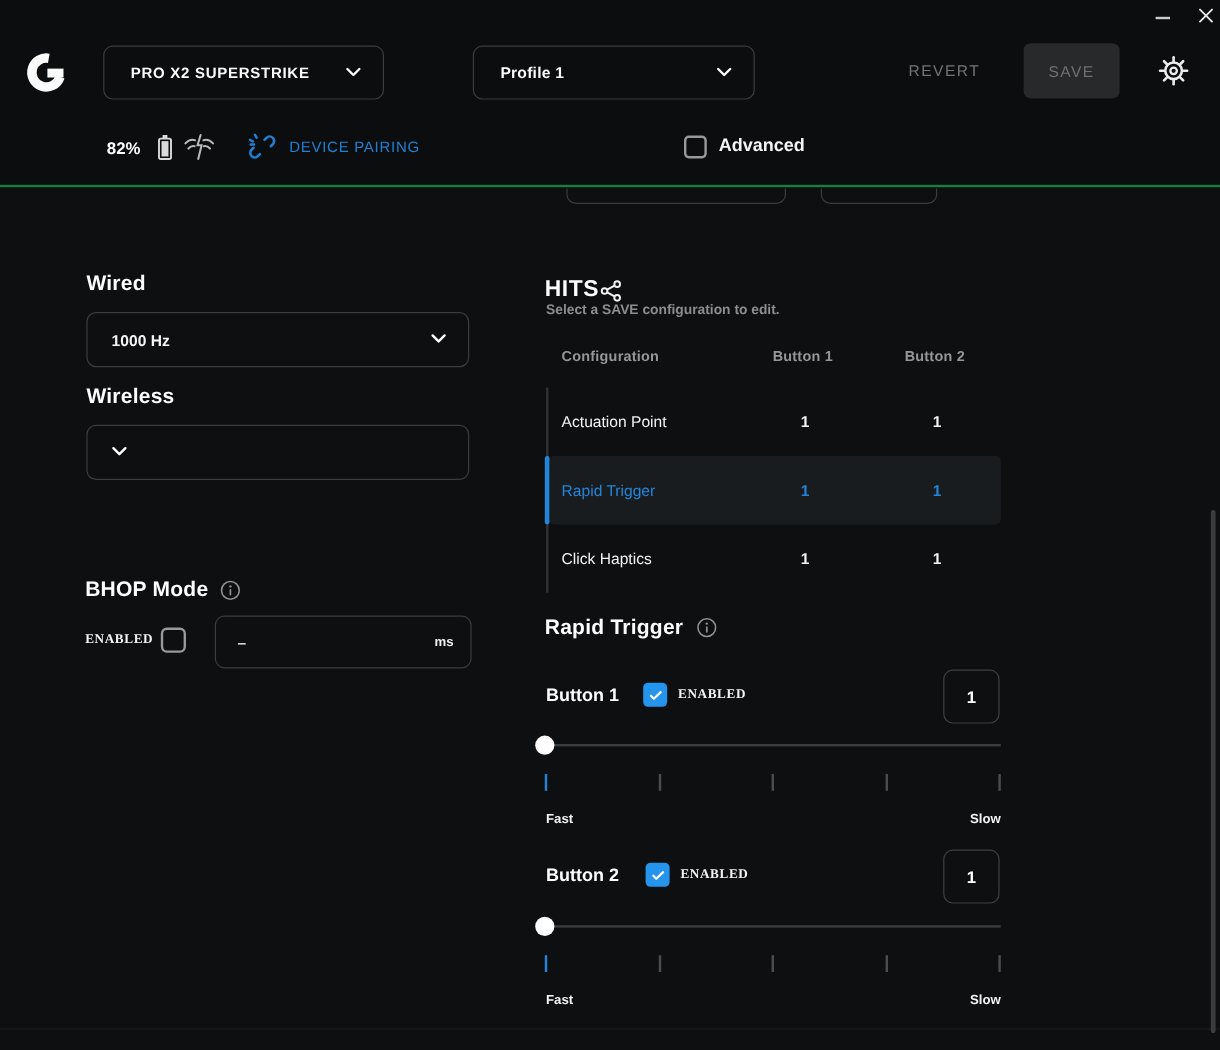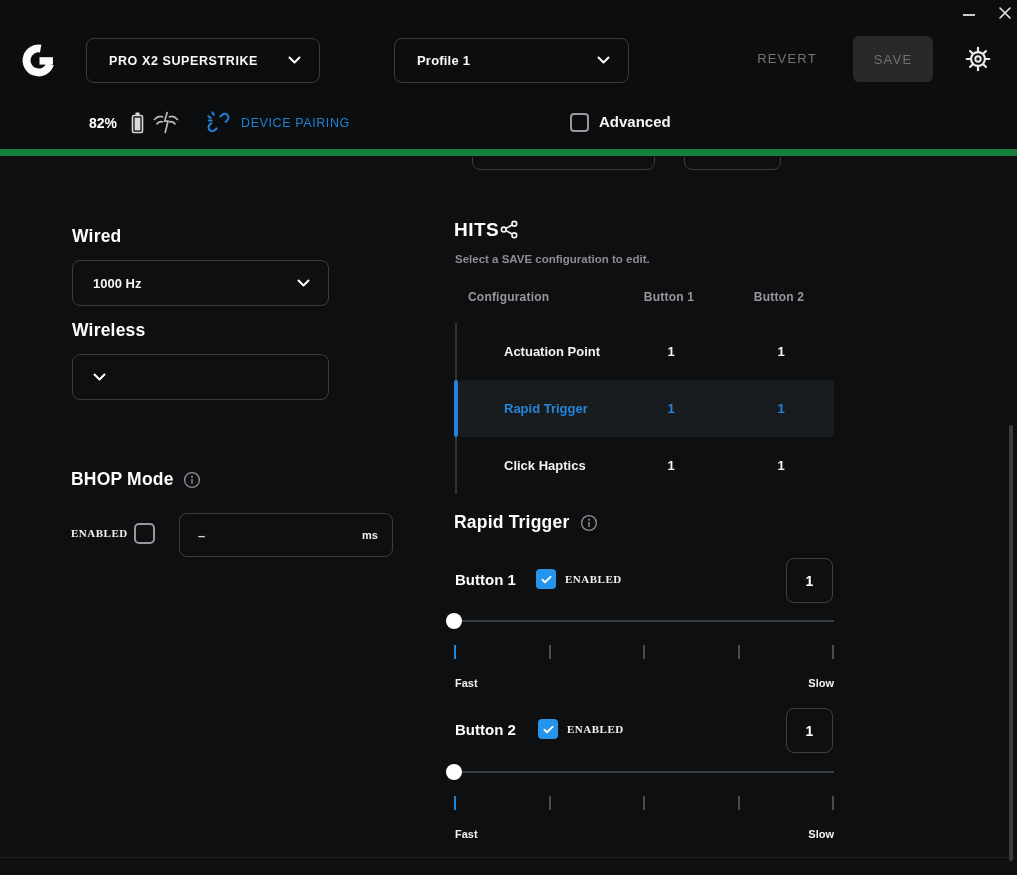--- a/index.html
+++ b/index.html
@@ -8,21 +8,21 @@
     width:1017px; height:875px; position:relative; overflow:hidden;
     font-family:"Liberation Sans", sans-serif;
     background:#0e0f11; color:#f1f1f1;
     -webkit-font-smoothing:antialiased;
   }
   .abs { position:absolute; }
 
   
   #header {
     position:absolute; top:0; left:0; width:1017px; height:156px;
-    background:#0c0d0e; border-bottom:7px solid #15803d; z-index:5;
+    background:#0c0d0e; border-bottom:2px solid #15803d; z-index:5;
   }
   .win-btn { position:absolute; cursor:pointer; }
   #min-btn { top:14px; left:963px; width:12px; height:2px; background:#cbcbcb; }
   #close-btn { top:5px; left:997px; width:16px; height:16px; }
 
   .selbox {
     position:absolute; height:45px; border:1px solid #3a3d40; border-radius:8px;
     display:flex; align-items:center; padding:0 18px 0 22px; cursor:pointer;
     background:transparent;
   }
@@ -43,39 +43,39 @@
   }
   .chk.checked { background:#2594ec; border:none; display:flex; align-items:center; justify-content:center; }
   #advanced-label { top:113px; left:599px; font-size:15px; font-weight:600; color:#f5f5f5; }
 
   
   #content { position:absolute; top:157px; left:0; width:1017px; height:718px; overflow:hidden; }
   .cutbox { position:absolute; border:1px solid #393c3f; border-radius:8px; height:45px; top:-32px; }
 
   .h1 { font-size:17.5px; font-weight:600; color:#fdfdfd; letter-spacing:.2px; }
   .dropdown {
-    position:absolute; left:72px; width:257px; height:46px; border:1px solid #3a3d40;
+    position:absolute; left:72px; width:319px; height:46px; border:1px solid #3a3d40;
     border-radius:8px; display:flex; align-items:center; padding:0 18px 0 20px; cursor:pointer;
   }
   .dropdown .dd-value { font-size:13px; font-weight:700; color:#f5f5f5; flex:1; }
 
   .enabled-label { font-size:11px; font-weight:700; letter-spacing:.5px; color:#f2f2f2;font-family:Liberation Serif, serif; }
 
   #bhop-input { position:absolute; left:179px; top:356px; width:214px; height:44px;
     border:1px solid #3a3d40; border-radius:8px; display:flex; align-items:center;
     padding:0 14px 0 18px; }
   #bhop-input .dash { font-size:13px; font-weight:700; color:#d8d8d8; flex:1; }
   #bhop-input .unit { font-size:11px; font-weight:700; color:#f0f0f0; }
 
   
   .col-head { font-size:12px; font-weight:700; color:#95979a; letter-spacing:.2px; }
   #hits-table { position:absolute; left:454px; top:166px; width:380px; height:171px; }
   #hits-track { position:absolute; left:1px; top:0; width:2px; height:171px; background:#303336; }
   .hits-row { position:absolute; left:4px; width:376px; height:57px; cursor:pointer; }
-  .hits-row .row-name { position:absolute; left:10px; top:21px; font-size:13px; font-weight:700; color:#f2f2f2;margin-left:36px; }
+  .hits-row .row-name { position:absolute; left:10px; top:21px; font-size:13px; font-weight:400; color:#f2f2f2; }
   .hits-row .row-v1 { position:absolute; left:183px; width:60px; top:21px; text-align:center; font-size:13px; font-weight:700; color:#f2f2f2; }
   .hits-row .row-v2 { position:absolute; left:293px; width:60px; top:21px; text-align:center; font-size:13px; font-weight:700; color:#f2f2f2; }
   .hits-row.selected { background:#191c1f; border-radius:4px; }
   .hits-row.selected .row-name, .hits-row.selected .row-v1, .hits-row.selected .row-v2 { color:#2285da; }
   #hits-sel-bar { position:absolute; left:0; top:57px; width:4px; height:57px; background:#2285da; border-radius:2px; }
 
   
   .btn-label { font-size:15px; font-weight:700; color:#fdfdfd; }
   .value-box { position:absolute; left:786px; width:47px; height:45px; border:1px solid #3e4144;
     border-radius:8px; display:flex; align-items:center; justify-content:center;
@@ -203,38 +203,38 @@
 
   <div class="abs h1" style="left:72px; top:163px;">Wireless</div>
   <div class="dropdown" style="top:197px;">
     <span class="chev">
       <svg width="13" height="9" viewBox="0 0 13 9">
           <path d="M1.5 1.5l5 5 5-5" stroke="#fff" stroke-width="2" fill="none" stroke-linecap="round" stroke-linejoin="round"></path>
         </svg>
     </span>
   </div>
 
-  <div class="abs" style="left:71px; top:312px; display:flex; align-items:center; gap:9px;">
+  <div class="abs" style="left:71px; top:324px; display:flex; align-items:center; gap:9px;">
     <span class="h1">BHOP Mode</span>
     <svg width="18" height="18" viewBox="0 0 20 20">
       <circle cx="10" cy="10" r="8.2" fill="none" stroke="#8d8f92" stroke-width="1.5"></circle>
       <circle cx="10" cy="6.3" r="1.1" fill="#8d8f92"></circle>
       <rect x="9.2" y="8.7" width="1.6" height="6" rx="0.8" fill="#8d8f92"></rect>
     </svg>
   </div>
 
   <div class="abs enabled-label" style="left:71px; top:370px;">ENABLED</div>
   <div class="abs chk" style="left:134px; top:366px; width:21px; height:21px;"></div>
 
   <div id="bhop-input">
     <span class="dash">–</span>
     <span class="unit">ms</span>
   </div>
 
-  <div class="abs" style="left:454px; top:62px; display:flex; align-items:flex-start; ">
+  <div class="abs" style="left:454px; top:74px; display:flex; align-items:flex-end; ">
     <span class="h1" style="font-size:19px; letter-spacing:.5px;">HITS</span>
     <svg width="21" height="21" viewBox="0 0 24 24">
       <g fill="none" stroke="#f0f0f0" stroke-width="1.9">
         <circle cx="5.5" cy="12" r="2.7"></circle>
         <circle cx="17.5" cy="5.5" r="2.7"></circle>
         <circle cx="17.5" cy="18.5" r="2.7"></circle>
         <path d="M8 10.7l7-3.9M8 13.3l7 3.9"></path>
       </g>
     </svg>
   </div>

